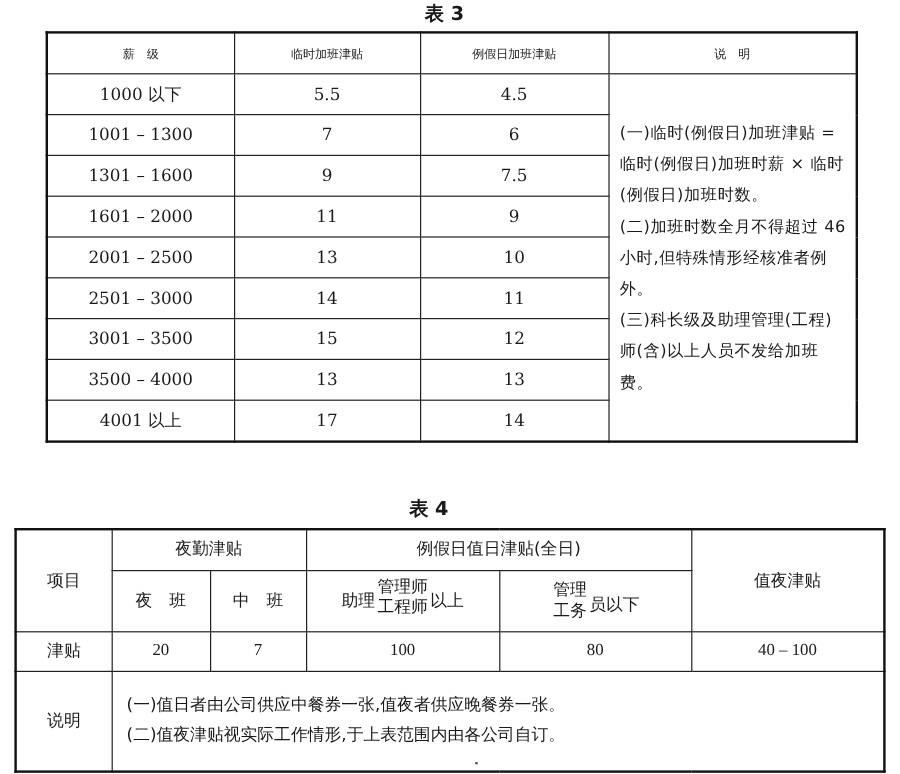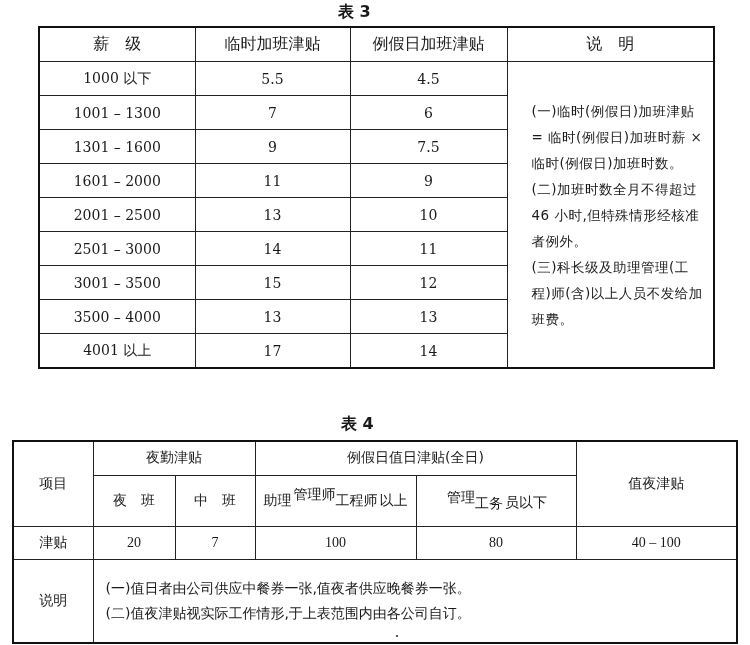--- a/index.html
+++ b/index.html
@@ -2,38 +2,38 @@
 <html><head>
 <meta charset="utf-8">
 <style>
   html, body { margin:0; padding:0; background:#fff; }
   body { width:750px; height:645px; position:relative; overflow:hidden;
          font-family:"DejaVu Serif", "Liberation Serif", serif; color:#1a1a1a; }
   .caption { position:absolute; font-weight:bold; font-size:16px; font-family:"DejaVu Sans", sans-serif; }
   table { position:absolute; border-collapse:collapse; table-layout:fixed; }
   td, th { border:1.3px solid #222; text-align:center; vertical-align:middle; padding:0; font-weight:normal; }
   #t3 { left:38px; top:26px; width:675px; border:2px solid #111; }
-  #t3 th { height:33px; font-size:16px; font-family:"DejaVu Sans", sans-serif; }
+  #t3 th { height:33px; font-size:10px; font-family:"DejaVu Sans", sans-serif; }
   #t3 td { height:33px; font-size:14px;margin-top:19px; }
   #t3 td.note { text-align:left; vertical-align:middle; font-family:"DejaVu Sans", sans-serif;
-                font-size:13.5px; line-height:26px; padding:0 8px 0 24px; letter-spacing:0.5px; }
+                font-size:13.5px; line-height:26px; padding:0 8px 0 9px; letter-spacing:0.5px; }
   #t4 { left:12px; top:440px; width:724px; border:2px solid #111; }
   #t4 th, #t4 td { font-family:"DejaVu Sans", sans-serif; font-size:14px; }
   #t4 td.num { font-family:Liberation Serif, serif; }
   .stack { display:inline-flex; align-items:center; font-size:14px; }
-  .stack .mid { display:inline-flex; flex-direction:row; line-height:17px; margin:0 2px; }
+  .stack .mid { display:inline-flex; flex-direction:column; line-height:17px; margin:0 2px; }
   .stack .mid span:first-child { margin-top:-6px; }
   .stack .mid span:last-child { margin-top:0; }
   .note4 { text-align:left !important; padding-left:12px !important; line-height:25px; font-size:14px; }
   .dot { position:absolute; left:396px; top:635px; width:2px; height:2px; background:#555; }
 </style>
 </head>
 <body>
 
-<div class="caption" style="left:338px; top:2px;">表 3</div>
+<div class="caption" style="left:354px; top:2px;">表 3</div>
 
 <table id="t3">
   <colgroup>
       <col style="width:156px">
       <col style="width:155px">
       <col style="width:157px">
       <col style="width:207px">
     </colgroup>
   <tbody>
       <tr>

